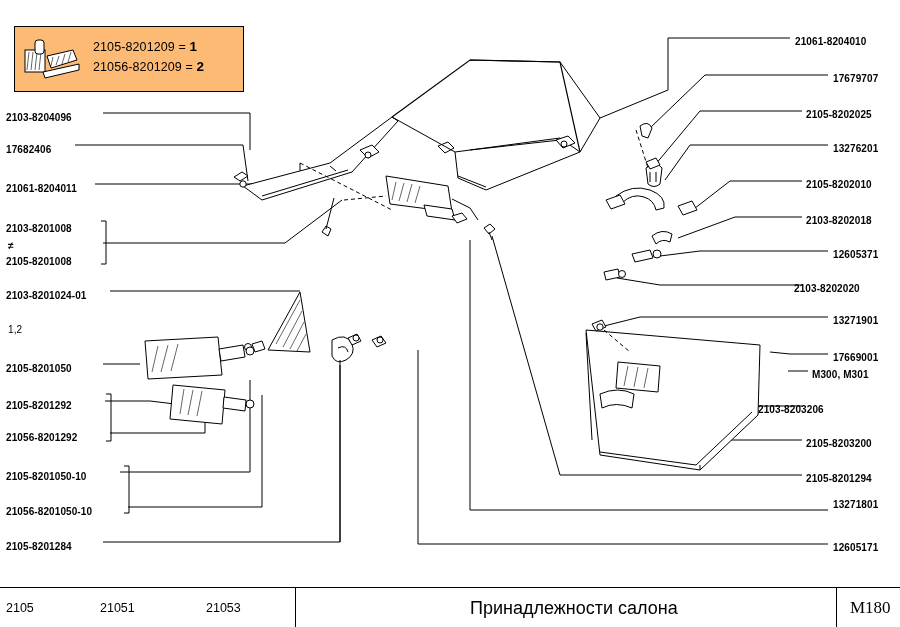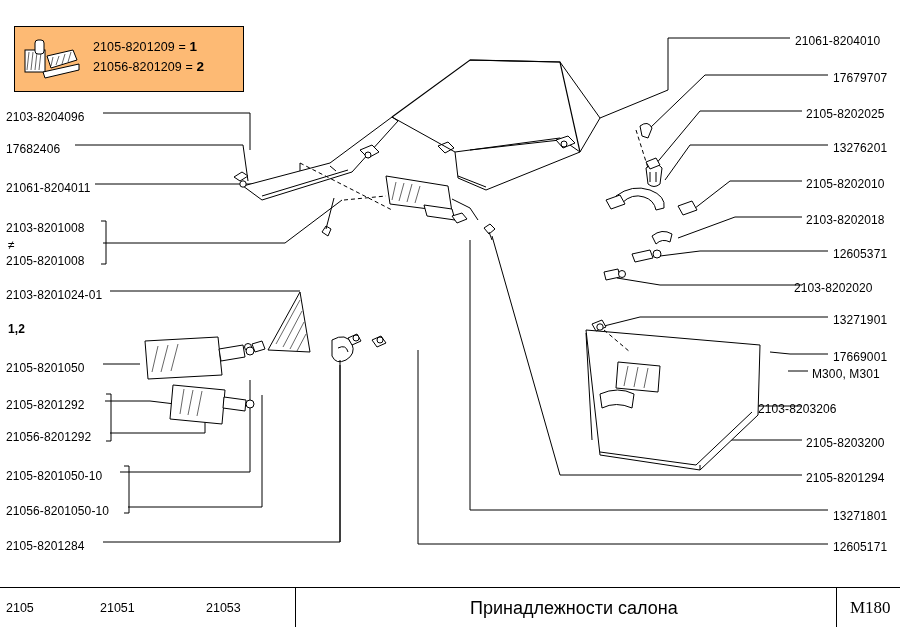--- a/index.html
+++ b/index.html
@@ -7,22 +7,22 @@
   #page{position:relative;width:900px;height:627px;background:#fff;}
 
   
   .legend{position:absolute;left:14px;top:26px;width:228px;height:64px;border:1.5px solid #000;background:#fdba74;}
   .legend-ico{position:absolute;left:6px;top:7px;width:62px;height:48px;}
   .legend-lines{position:absolute;left:78px;top:10px;}
   .legend-line{font-size:12.5px;line-height:20px;white-space:nowrap;letter-spacing:.1px;}
   .legend-line b{font-size:13.5px;}
 
   
-  .lbl{position:absolute;font-size:12px;line-height:13px;white-space:nowrap;letter-spacing:.1px;}
-  .lbl.bold{font-weight:bold;font-size:12px;}
+  .lbl{position:absolute;font-size:10px;line-height:13px;white-space:nowrap;letter-spacing:.1px;font-weight:bold;}
+  .lbl.bold{font-weight:normal;font-size:10px;}
 
   
   .footer{position:absolute;left:0;bottom:0;width:900px;height:40px;border-top:1.6px solid #000;box-sizing:border-box;margin-top:19px;}
   .footer .cell{position:absolute;top:0;height:40px;display:flex;align-items:center;}
   .footer .divider{position:absolute;top:0;width:0;height:40px;border-left:1.6px solid #000;}
   .f-txt{font-size:12.5px;}
   .f-center{font-size:18px;}
   .f-right{font-size:17px;font-weight:normal;font-family:"Liberation Serif",serif;}
 
   svg.art{position:absolute;left:0;top:0;width:900px;height:627px;}
@@ -249,21 +249,21 @@
   <div class="lbl" style="left:806px;top:178px">2105-8202010</div>
   <div class="lbl" style="left:806px;top:214px">2103-8202018</div>
   <div class="lbl" style="left:833px;top:248px">12605371</div>
   <div class="lbl" style="left:794px;top:282px">2103-8202020</div>
   <div class="lbl" style="left:833px;top:314px">13271901</div>
   <div class="lbl" style="left:833px;top:351px">17669001</div>
   <div class="lbl" style="left:812px;top:368px">M300,  M301</div>
   <div class="lbl" style="left:758px;top:403px">2103-8203206</div>
   <div class="lbl" style="left:806px;top:437px">2105-8203200</div>
   <div class="lbl" style="left:806px;top:472px">2105-8201294</div>
-  <div class="lbl" style="left:833px;top:510px">13271801</div>
+  <div class="lbl" style="left:833px;top:498px">13271801</div>
   <div class="lbl" style="left:833px;top:541px">12605171</div>
 
   <div class="footer">
     <div class="cell f-txt" style="left:6px">2105</div>
     <div class="cell f-txt" style="left:100px">21051</div>
     <div class="cell f-txt" style="left:206px">21053</div>
     <div class="divider" style="left:295px"></div>
     <div class="cell f-center" style="left:470px">Принадлежности салона</div>
     <div class="divider" style="left:836px"></div>
     <div class="cell f-right" style="left:850px">M180</div>

